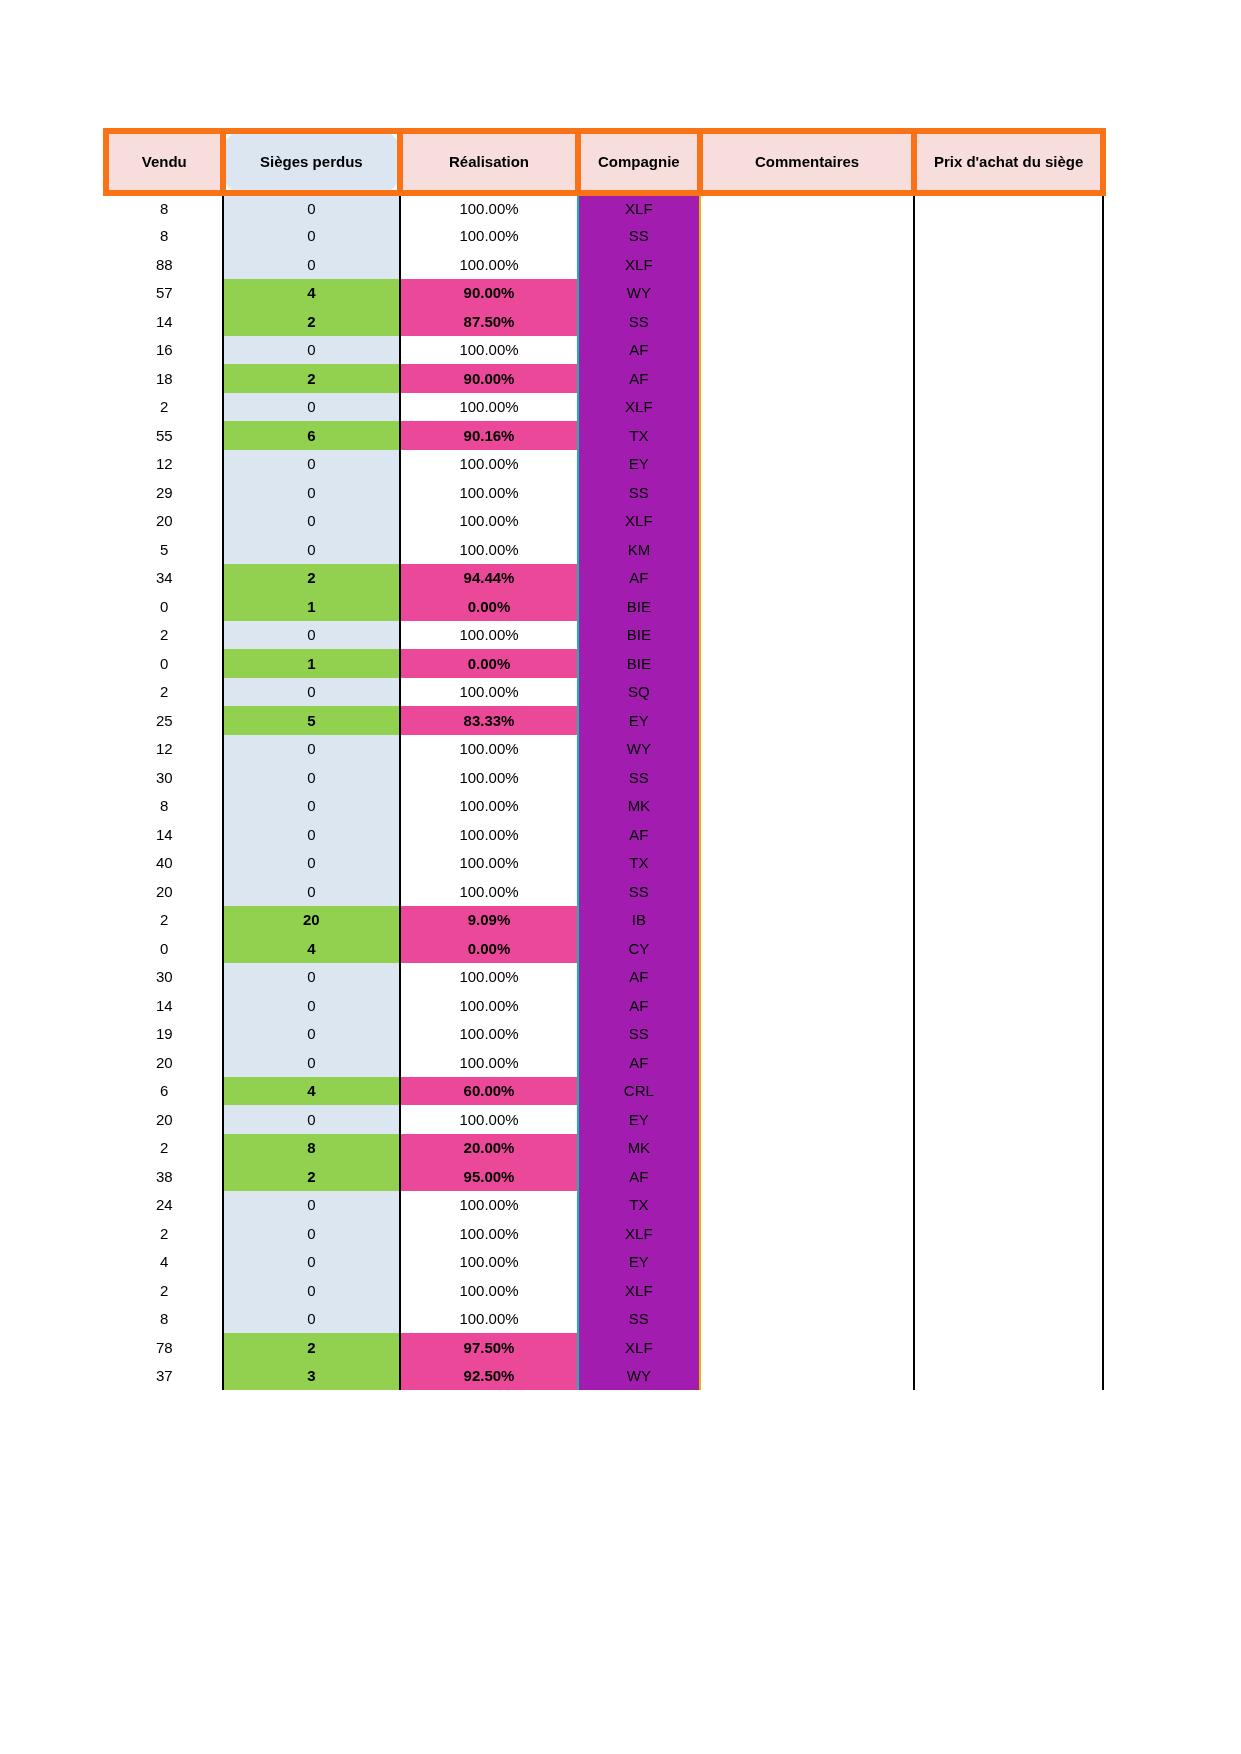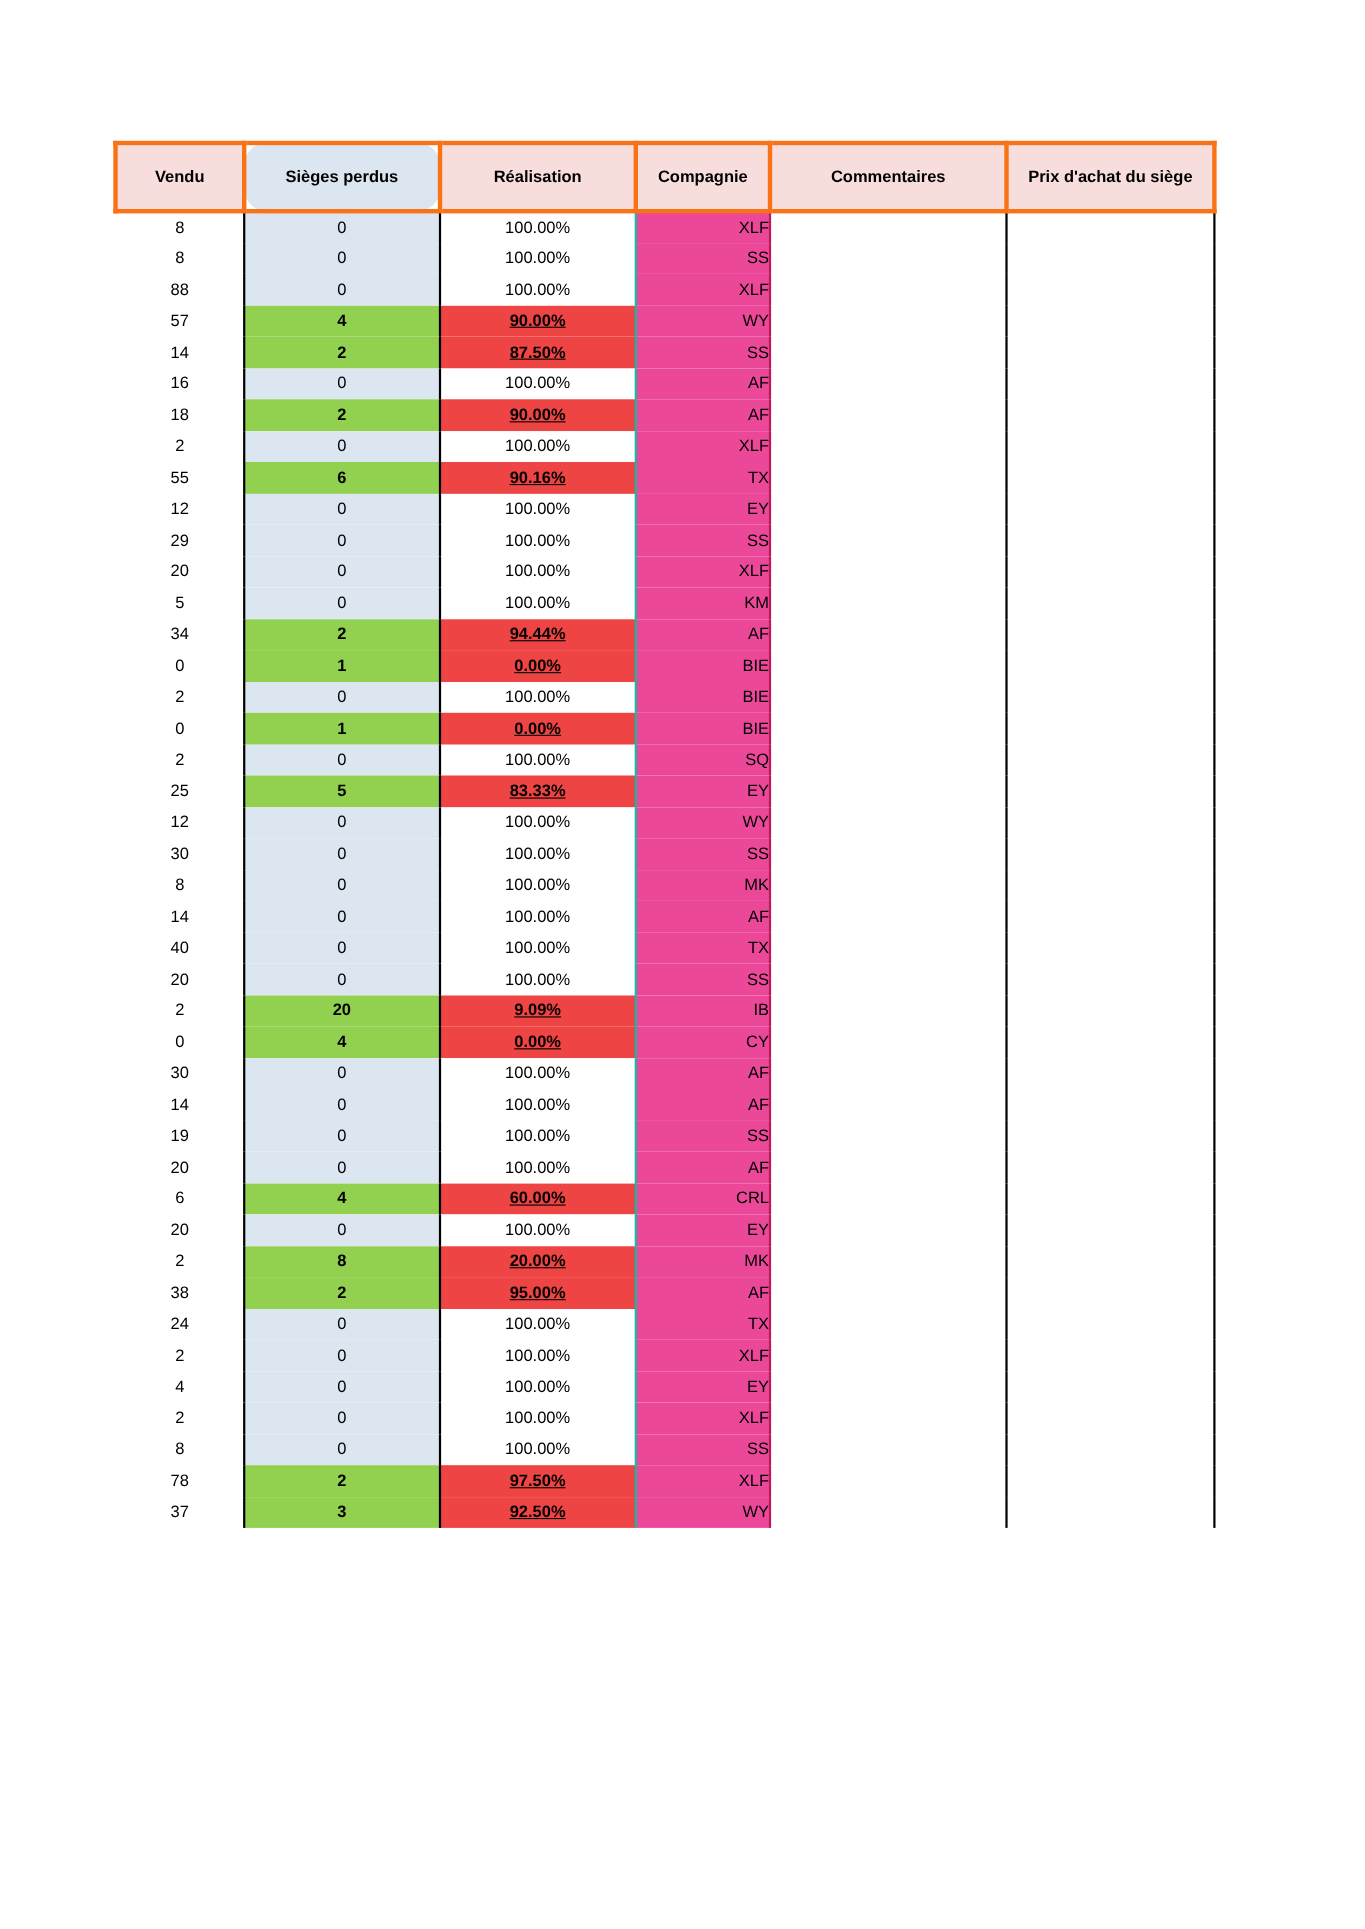--- a/index.html
+++ b/index.html
@@ -28,21 +28,21 @@
   }
   table.sheet col.c-vendu      { width: 105px; }
   table.sheet col.c-sieges     { width: 160px; }
   table.sheet col.c-real       { width: 160px; }
   table.sheet col.c-comp       { width: 110px; }
   table.sheet col.c-comments   { width: 193px; }
   table.sheet col.c-prix       { width: 170px; }
 
   thead th {
     background: #f7dedd;
-    border: 4px solid #f97316;
+    border: 6px solid #f97316;
     font-size: 15px;
     font-weight: bold;
     color: #000000;
     text-align: center;
     vertical-align: middle;
     padding: 8px 4px;
     height: 62px;
     line-height: 1.15;
   }
   thead th.h-sieges {
@@ -59,22 +59,22 @@
     padding: 0;
     border: none;
     white-space: nowrap;
   }
 
   
   tbody td.col-vendu     { border-left: 2px solid transparent; }
   tbody td.col-sieges    { border-left: 2px solid #000; border-right: 2px solid #000; background: #dce6f1; }
   tbody td.col-sieges.flag{ background: #92d050; font-weight: bold; }
   tbody td.col-real      { border-right: 2px solid #14b8a6; background: #ffffff; }
-  tbody td.col-real.flag { background: #ef4444; font-weight: bold; text-decoration: underline; }
-  tbody td.col-comp      { border-right: 2px solid #be185d; background:#ec4899;text-align:right; }
+  tbody td.col-real.flag { background: #ec4899; font-weight: bold; }
+  tbody td.col-comp      { border-right: 2px solid #eab308; background:#a21caf; }
   tbody td.col-comments  { border-right: 2px solid #000; background:#ffffff; }
   tbody td.col-prix      { border-right: 2px solid #000; background:#ffffff; }
 
   
   tbody tr:first-child td { border-top: 2px solid #000; }
 
   
   tbody tr:last-child td { }
 </style>
 </head>

